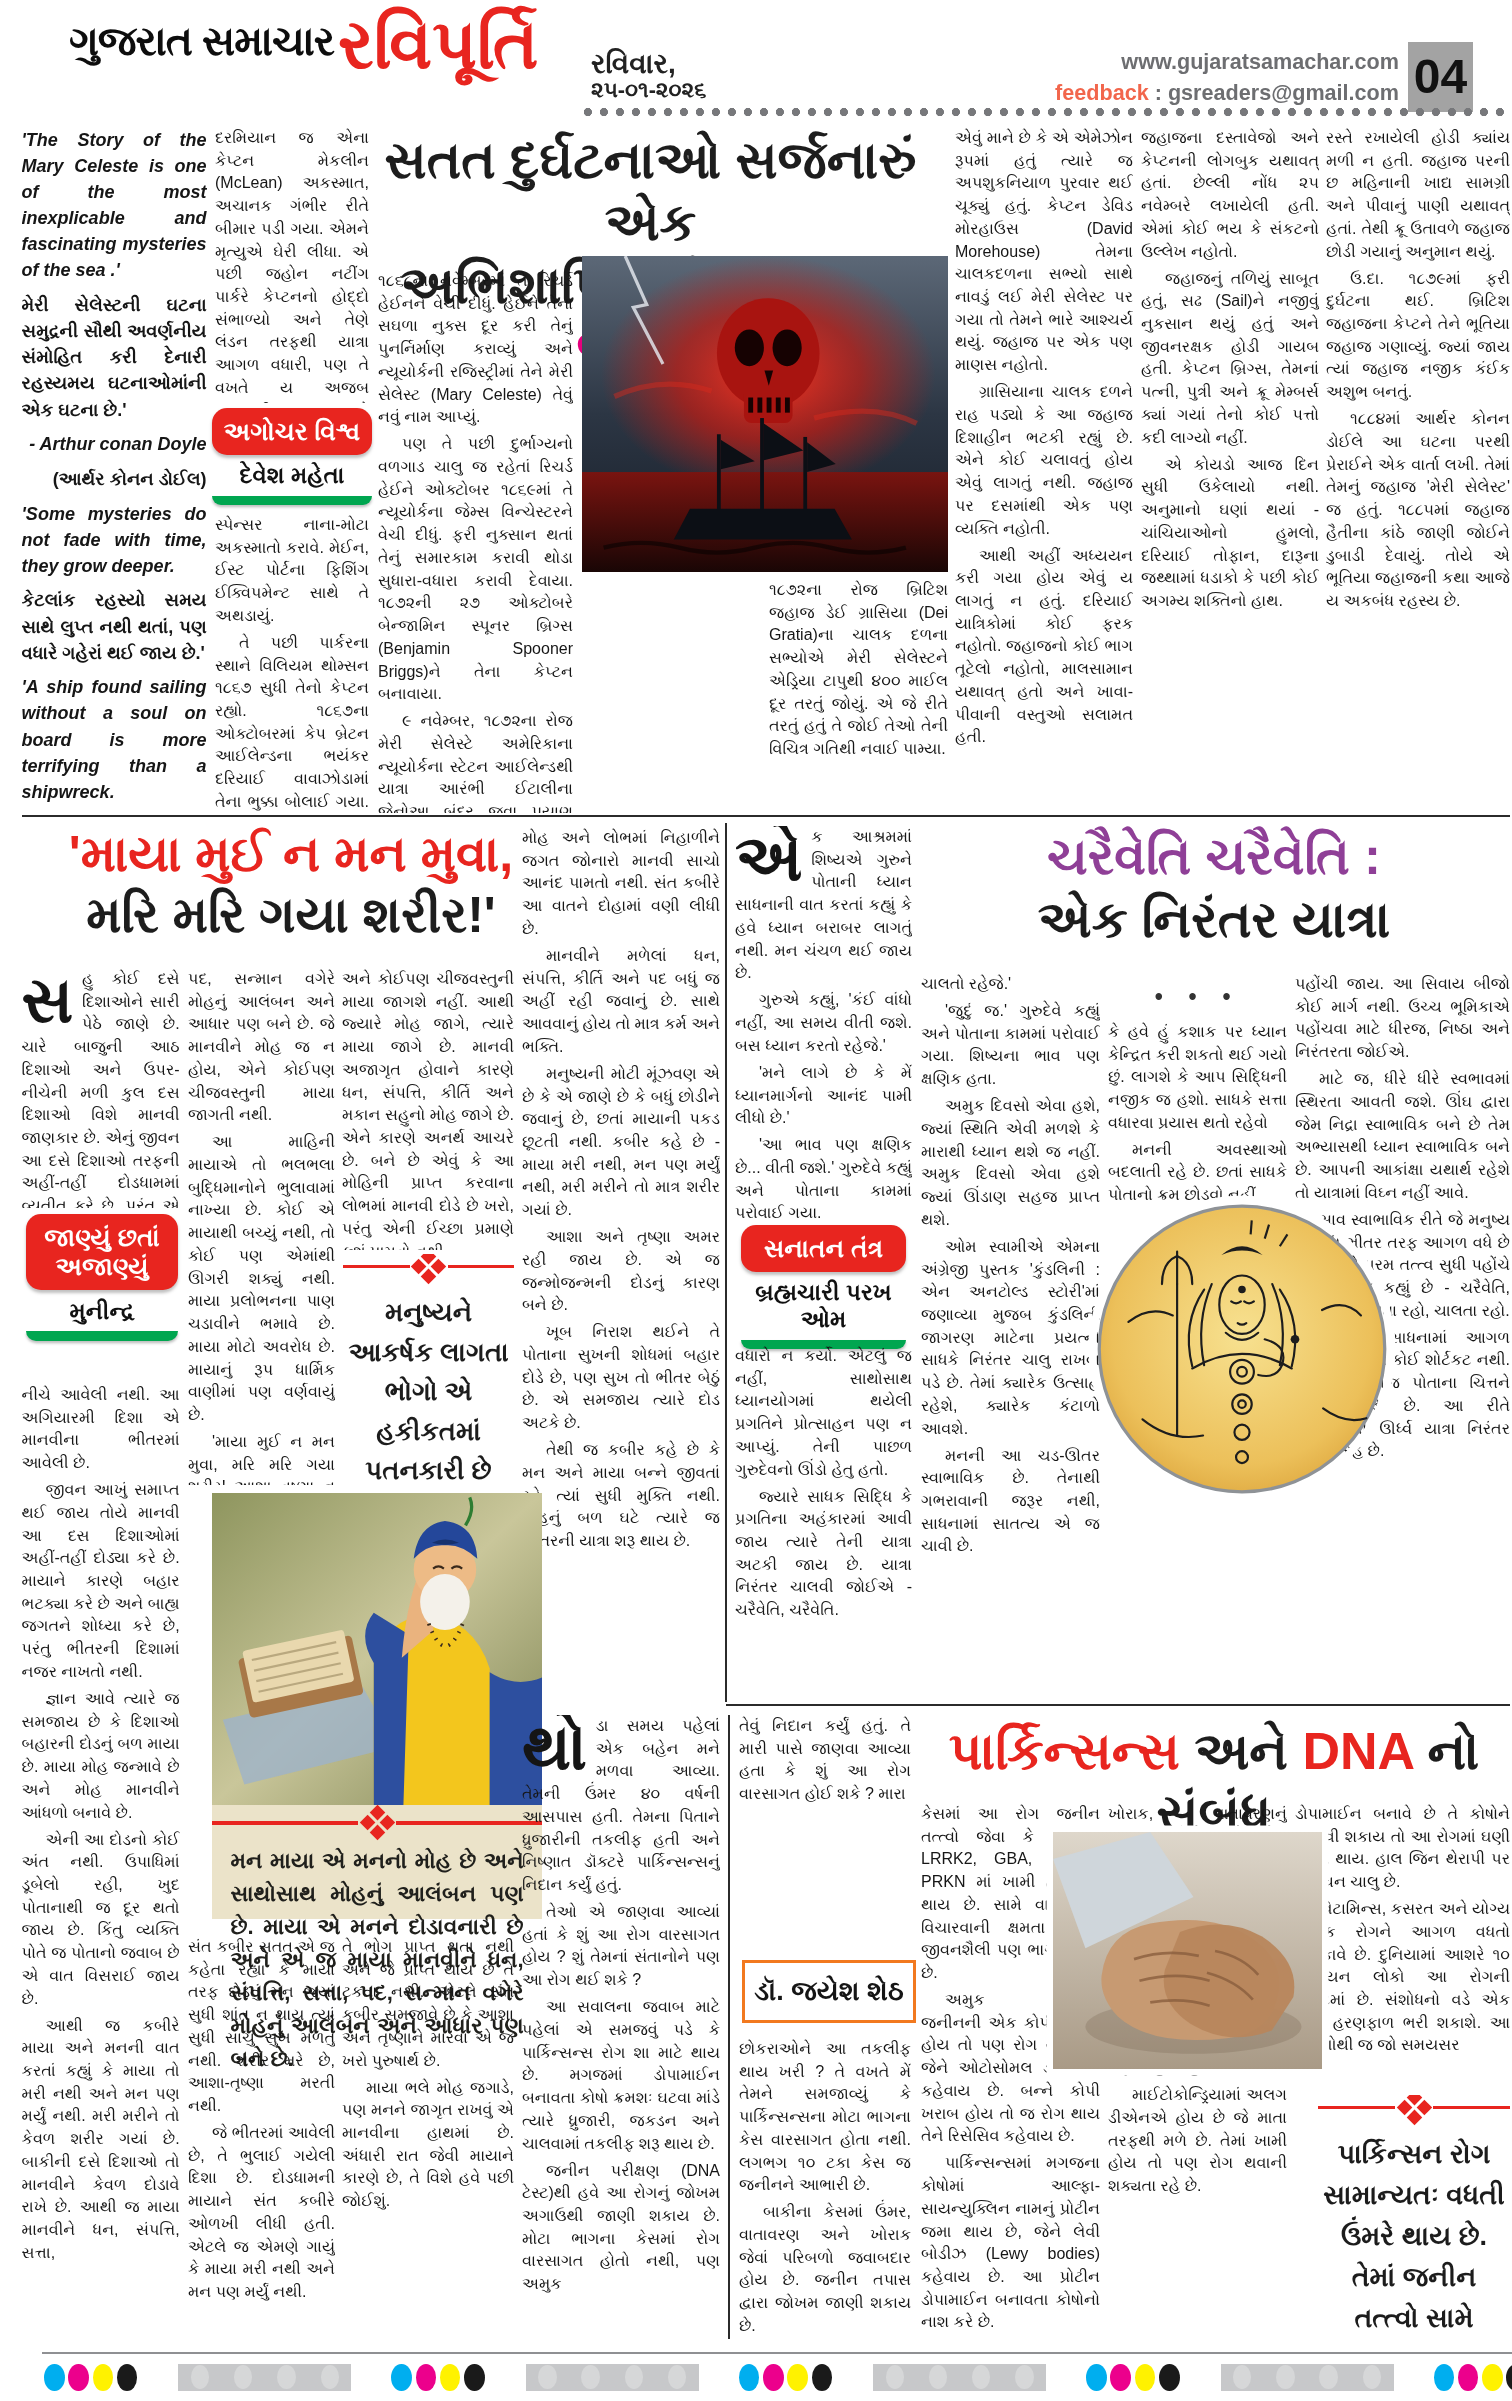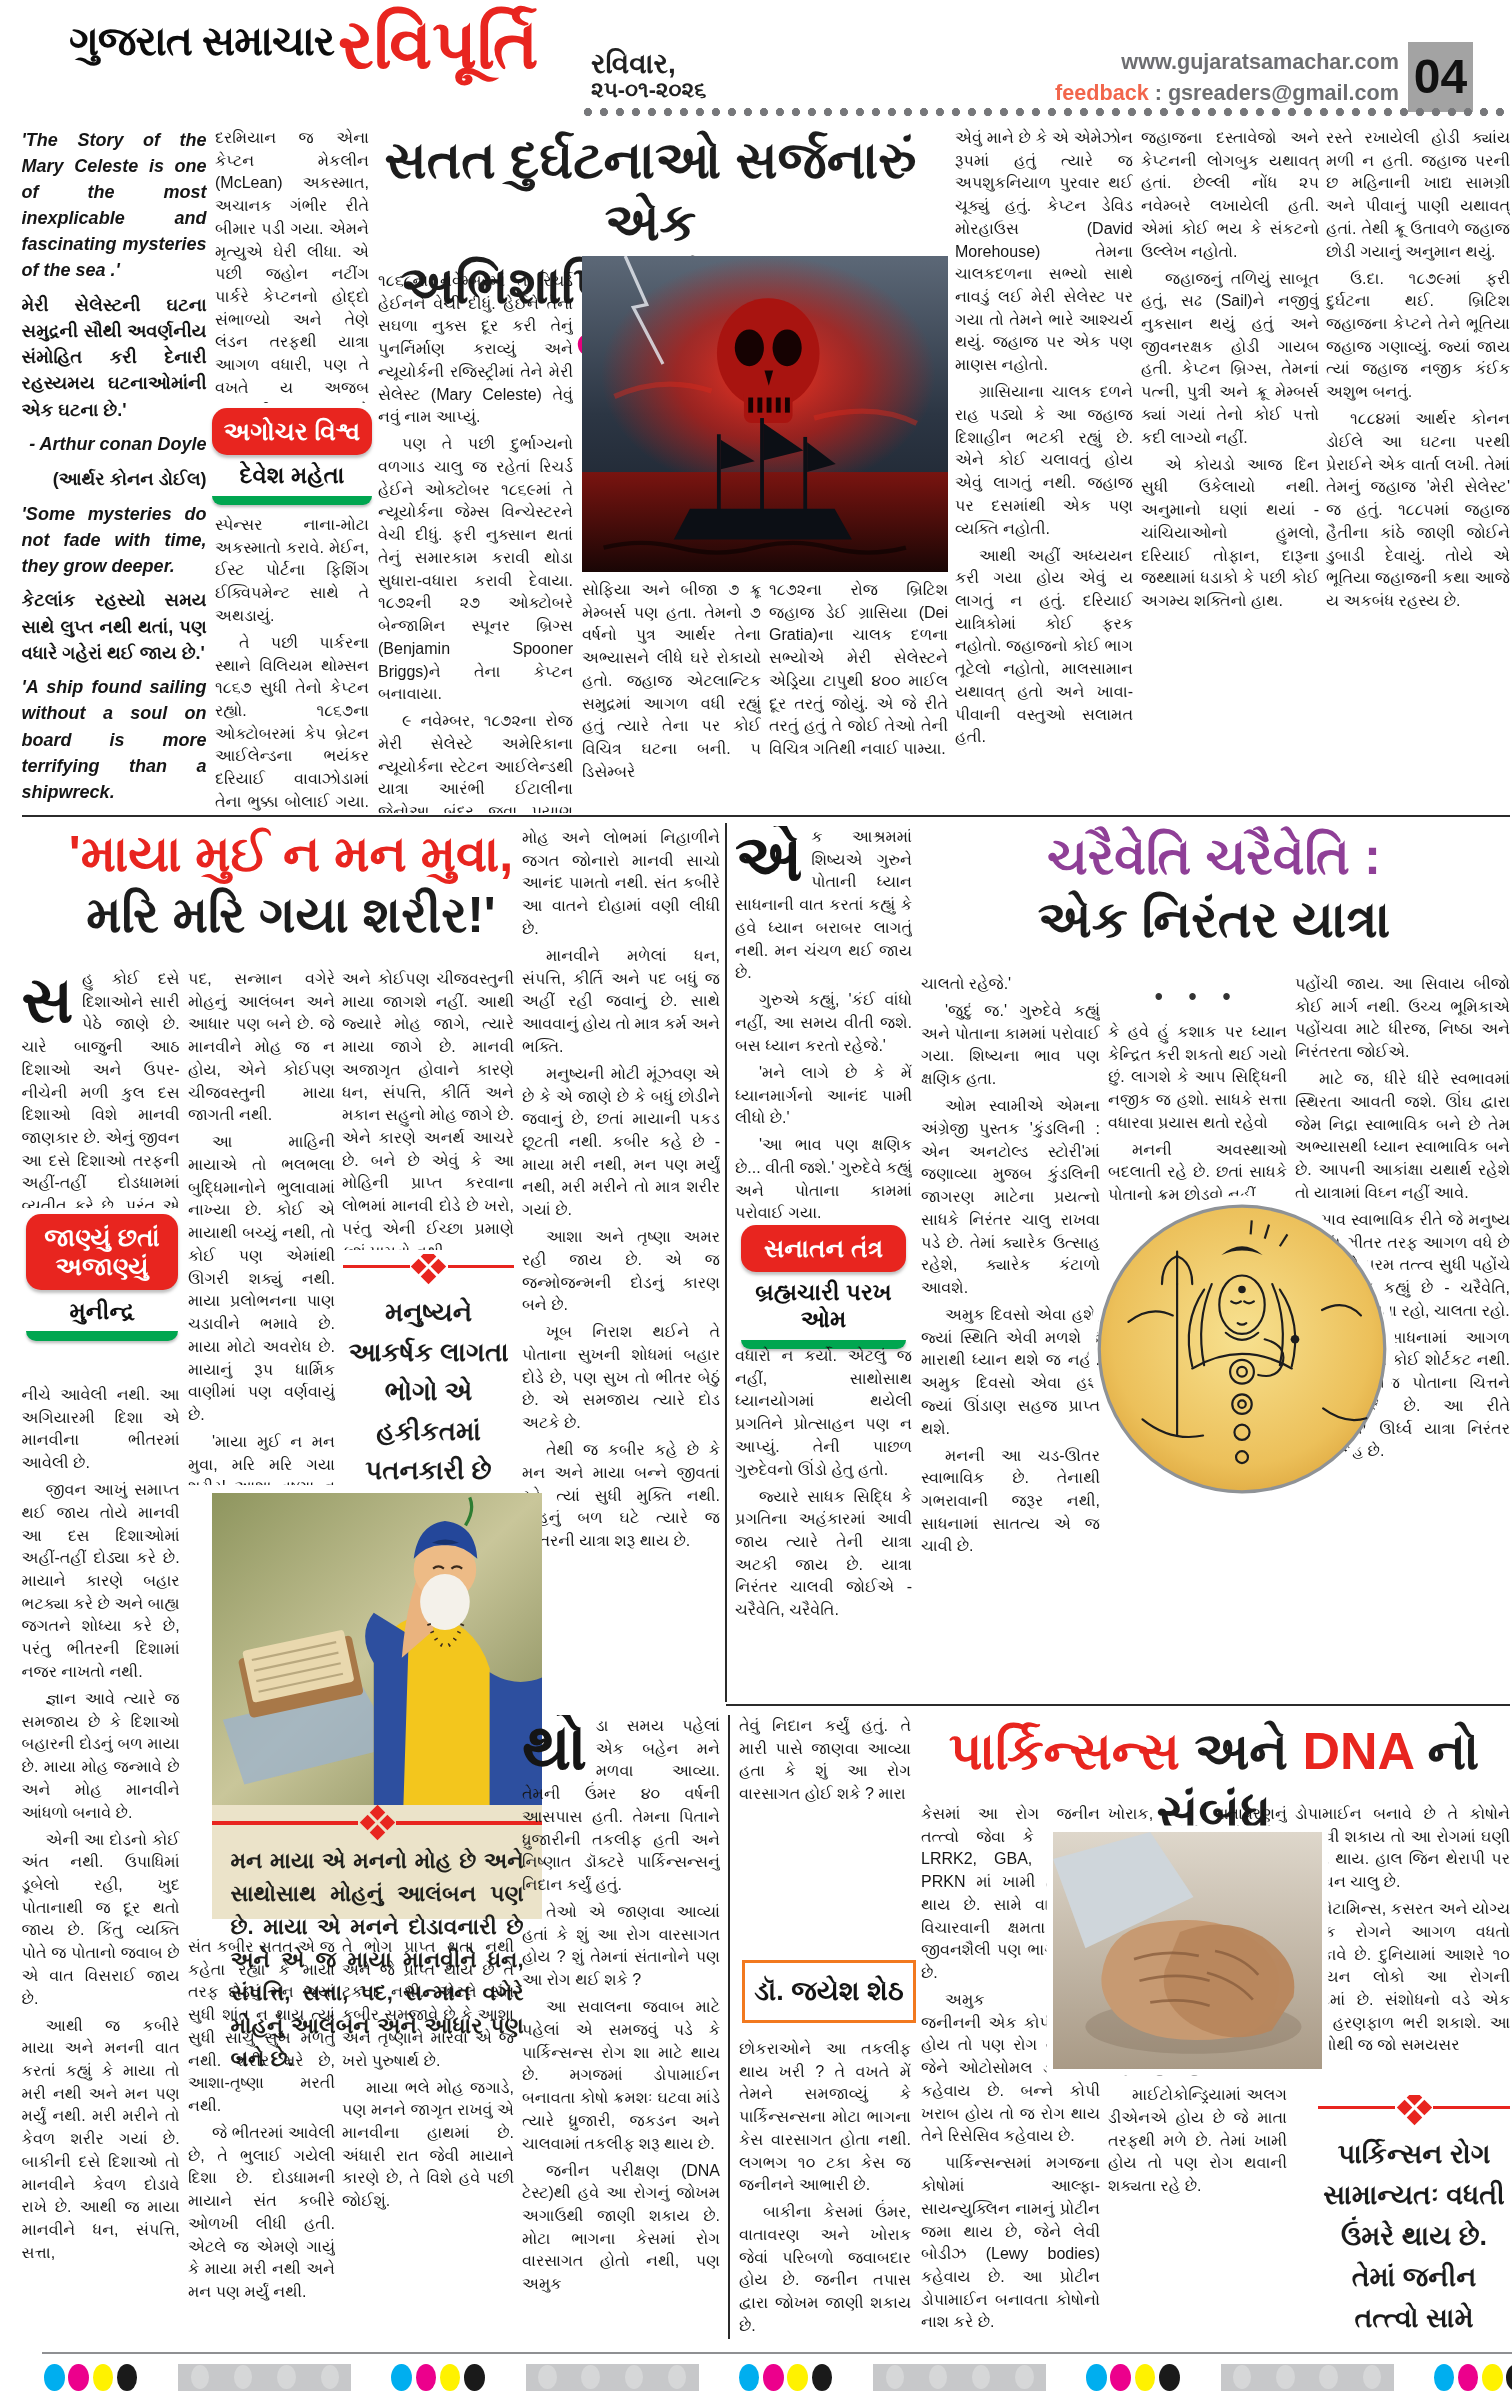--- a/index.html
+++ b/index.html
@@ -163,23 +163,20 @@
           <rect x="330" y="300" width="7" height="170"></rect>
           <rect x="410" y="335" width="7" height="135"></rect>
         <path d="M257 340 L320 380 L257 395 Z"></path>
           <path d="M337 310 L410 360 L337 378 Z"></path>
           <path d="M417 345 L470 385 L417 400 Z"></path>
       </g>
       <path d="M40 540 q70 -18 140 0 q70 18 140 0 q70 -18 140 0 q70 18 140 0" stroke="#000000" stroke-width="8" fill="none" opacity=".5"></path>
     </svg>
   </div>
 
-  <div class="col" style="left:582px;top:579px;width:179px;height:234px;">
-      <p>સોફિયા અને બીજા ૭ ક્રૂ મેમ્બર્સ પણ હતા. તેમનો ૭ વર્ષનો પુત્ર આર્થર તેના અભ્યાસને લીધે ઘરે રોકાયો હતો. જહાજ એટલાન્ટિક સમુદ્રમાં આગળ વધી રહ્યું હતું ત્યારે તેના પર કોઈ વિચિત્ર ઘટના બની. ૫ ડિસેમ્બરે</p>
-    </div>
   <div class="col" style="left:769px;top:579px;width:179px;height:234px;">
       <p>૧૮૭૨ના રોજ બ્રિટિશ જહાજ ડેઈ ગ્રાસિયા (Dei Gratia)ના ચાલક દળના સભ્યોએ મેરી સેલેસ્ટને એડ્રિયા ટાપુથી ૪૦૦ માઈલ દૂર તરતું જોયું. એ જે રીતે તરતું હતું તે જોઈ તેઓ તેની વિચિત્ર ગતિથી નવાઈ પામ્યા.</p>
     </div>
   <div class="col" style="left:955px;top:127px;width:178px;height:686px;">
       <p>એવું માને છે કે એ એમેઝોન રૂપમાં હતું ત્યારે જ અપશુકનિયાળ પુરવાર થઈ ચૂક્યું હતું. કેપ્ટન ડેવિડ મોરહાઉસ (David Morehouse) તેમના ચાલકદળના સભ્યો સાથે નાવડું લઈ મેરી સેલેસ્ટ પર ગયા તો તેમને ભારે આશ્ચર્ય થયું. જહાજ પર એક પણ માણસ નહોતો.</p>
       <p>ગ્રાસિયાના ચાલક દળને રાહ પડ્યો કે આ જહાજ દિશાહીન ભટકી રહ્યું છે. એને કોઈ ચલાવતું હોય એવું લાગતું નથી. જહાજ પર દસમાંથી એક પણ વ્યક્તિ નહોતી.</p>
       <p>આથી અહીં અધ્યયન કરી ગયા હોય એવું ય લાગતું ન હતું. દરિયાઈ યાત્રિકોમાં કોઈ ફરક નહોતો. જહાજનો કોઈ ભાગ તૂટેલો નહોતો, માલસામાન યથાવત્ હતો અને ખાવા-પીવાની વસ્તુઓ સલામત હતી.</p>
     </div>
   <div class="col" style="left:1141px;top:127px;width:178px;height:686px;">
       <p>જહાજના દસ્તાવેજો અને કેપ્ટનની લોગબુક યથાવત્ હતાં. છેલ્લી નોંધ ૨૫ નવેમ્બરે લખાયેલી હતી. એમાં કોઈ ભય કે સંકટનો ઉલ્લેખ નહોતો.</p>
@@ -339,22 +336,22 @@
     </div>
 
   <div class="hl" style="left:918px;top:825px;width:592px;font-size:51px;line-height:1.24;">
     <div class="accent-p">ચરૈવેતિ ચરૈવેતિ :</div>
     <div>એક નિરંતર યાત્રા</div>
   </div>
 
   <div class="col" style="left:921px;top:973px;width:179px;height:726px;">
       <p>ચાલતો રહેજે.'</p>
       <p>'જુદું જ.' ગુરુદેવે કહ્યું અને પોતાના કામમાં પરોવાઈ ગયા. શિષ્યના ભાવ પણ ક્ષણિક હતા.</p>
+      <p>અમુક દિવસો એવા હશે, જ્યાં સ્થિતિ એવી મળશે કે મારાથી ધ્યાન થશે જ નહીં. અમુક દિવસો એવા હશે જ્યાં ઊંડાણ સહજ પ્રાપ્ત થશે.</p>
       <p>ઓમ સ્વામીએ એમના અંગ્રેજી પુસ્તક 'કુંડલિની : એન અનટોલ્ડ સ્ટોરી'માં જણાવ્યા મુજબ કુંડલિની જાગરણ માટેના પ્રયત્નો સાધકે નિરંતર ચાલુ રાખવા પડે છે. તેમાં ક્યારેક ઉત્સાહ રહેશે, ક્યારેક કંટાળો આવશે.</p>
-      <p>અમુક દિવસો એવા હશે, જ્યાં સ્થિતિ એવી મળશે કે મારાથી ધ્યાન થશે જ નહીં. અમુક દિવસો એવા હશે જ્યાં ઊંડાણ સહજ પ્રાપ્ત થશે.</p>
       <p>મનની આ ચડ-ઊતર સ્વાભાવિક છે. તેનાથી ગભરાવાની જરૂર નથી, સાધનામાં સાતત્ય એ જ ચાવી છે.</p>
     </div>
 
   <div class="col" style="left:1108px;top:973px;width:179px;height:726px;">
     <div class="dotsdiv">• • •</div>
     <div class="sub">
         <p>કે હવે હું કશાક પર ધ્યાન કેન્દ્રિત કરી શકતો થઈ ગયો છું. લાગશે કે આપ સિદ્ધિની નજીક જ હશો. સાધકે સત્તા વધારવા પ્રયાસ થતો રહેવો</p>
         <p>મનની અવસ્થાઓ બદલાતી રહે છે. છતાં સાધકે પોતાનો ક્રમ છોડવો નહીં.</p>
       </div>
   </div>

